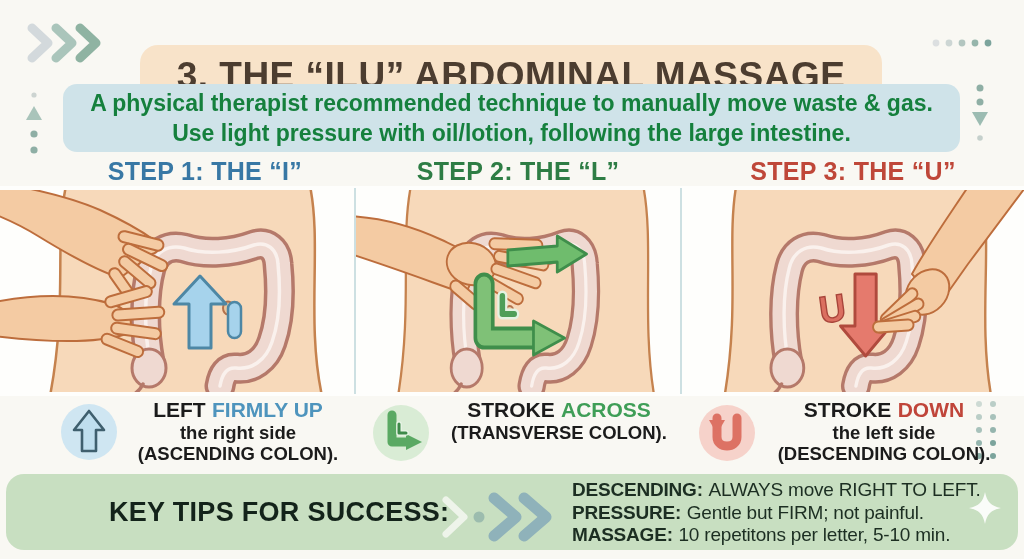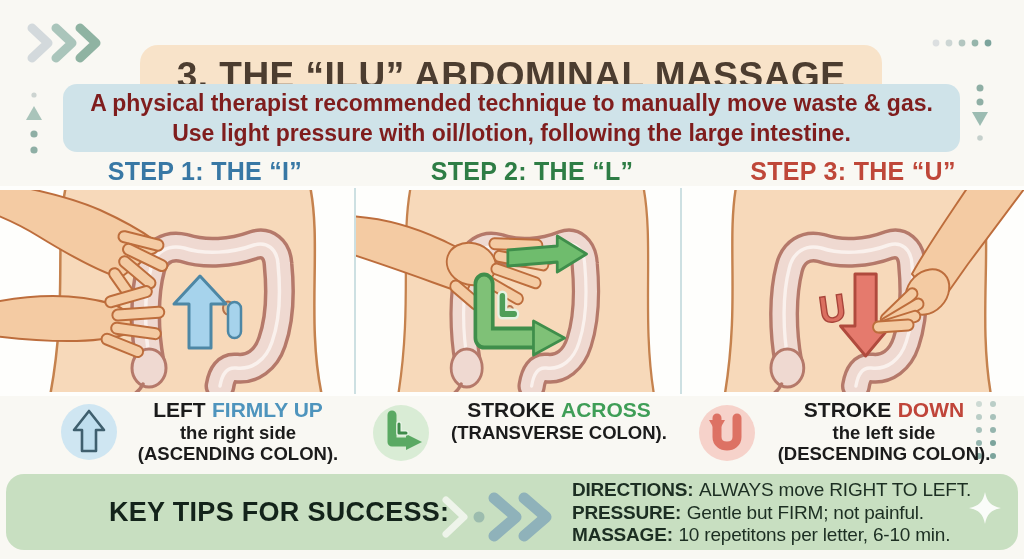--- a/index.html
+++ b/index.html
@@ -6,27 +6,27 @@
   .stage{position:relative;width:1024px;height:559px;background:#f9f8f3;overflow:hidden;
          font-family:"Liberation Sans",sans-serif;}
   .abs{position:absolute;}
   
   .title-pill{left:140px;top:14px;width:742px;height:62px;background:#f8e3c9;border-radius:18px;
               display:flex;align-items:center;justify-content:center;margin-top:31px;}
   .title-pill span{font-size:37px;font-weight:800;color:#4c3d30;letter-spacing:.5px;}
   
   .intro{left:63px;top:84px;width:897px;height:68px;background:#cfe3e9;border-radius:14px;
          display:flex;flex-direction:column;align-items:center;justify-content:center;}
-  .intro div{font-size:23px;font-weight:600;color:#7f1d1d;line-height:30px;}
+  .intro div{font-size:23px;font-weight:600;color:#15803d;line-height:30px;}
   
   .band{left:0;top:186px;width:1024px;height:210px;background:#fefefc;}
   
   .step-h{top:157px;height:32px;font-size:25px;font-weight:800;text-align:center;letter-spacing:.3px;}
   .h1{left:30px;width:350px;color:#3878a5;}
-  .h2{left:370px;width:324px;color:#2e7d45;text-align:center;}
+  .h2{left:356px;width:324px;color:#2e7d45;text-align:center;}
   .h3{left:682px;width:342px;color:#bf4739;}
   .divider{top:188px;width:2px;height:206px;background:#cde0e2;}
   .d1{left:354px;} .d2{left:680px;}
   .panel{top:190px;height:202px;}
   .p1{left:0;width:352px;} .p2{left:356px;width:322px;} .p3{left:684px;width:340px;}
   .panel svg{width:100%;height:100%;display:block;}
   
   .cap-icon{width:58px;height:58px;}
   .ci1{left:60px;top:403px;} .ci2{left:372px;top:404px;} .ci3{left:698px;top:404px;}
   .cap{top:398px;text-align:center;color:#1b1b1b;}
@@ -226,22 +226,22 @@
   <div class="abs tips-title">KEY TIPS FOR SUCCESS:</div>
 
   <svg class="abs tips-chev" width="122" height="50" viewBox="0 0 122 50">
     <polyline points="8,8 26,25 8,42" fill="none" stroke="#eef4ea" stroke-width="7" stroke-linecap="round" stroke-linejoin="round"></polyline>
     <circle cx="41" cy="25" r="5.5" fill="#9cbcae"></circle>
     <polyline points="56,6 78,25 56,44" fill="none" stroke="#8fb2ba" stroke-width="11" stroke-linecap="round" stroke-linejoin="round"></polyline>
     <polyline points="86,6 108,25 86,44" fill="none" stroke="#8fb2ba" stroke-width="11" stroke-linecap="round" stroke-linejoin="round"></polyline>
   </svg>
 
   <div class="abs tips-text">
-    <div><span class="tip-label">DIRECTIONS:</span><span class="tip-rest">ALWAYS move RIGHT TO LEFT.</span></div>
+    <div><span class="tip-label">DESCENDING:</span><span class="tip-rest">ALWAYS move RIGHT TO LEFT.</span></div>
     <div><span class="tip-label">PRESSURE:</span><span class="tip-rest">Gentle but FIRM; not painful.</span></div>
-    <div><span class="tip-label">MASSAGE:</span><span class="tip-rest">10 repetitons per letter, 6-10 min.</span></div>
+    <div><span class="tip-label">MASSAGE:</span><span class="tip-rest">10 repetitons per letter, 5-10 min.</span></div>
   </div>
 
   <svg class="abs" style="left:968px;top:491px" width="34" height="34" viewBox="0 0 34 34">
     <path d="M17,1 C19,11 23,15 33,17 C23,19 19,23 17,33 C15,23 11,19 1,17 C11,15 15,11 17,1 Z" fill="#ffffff" opacity=".9"></path>
   </svg>
 
 </div>
 
 </body></html>

